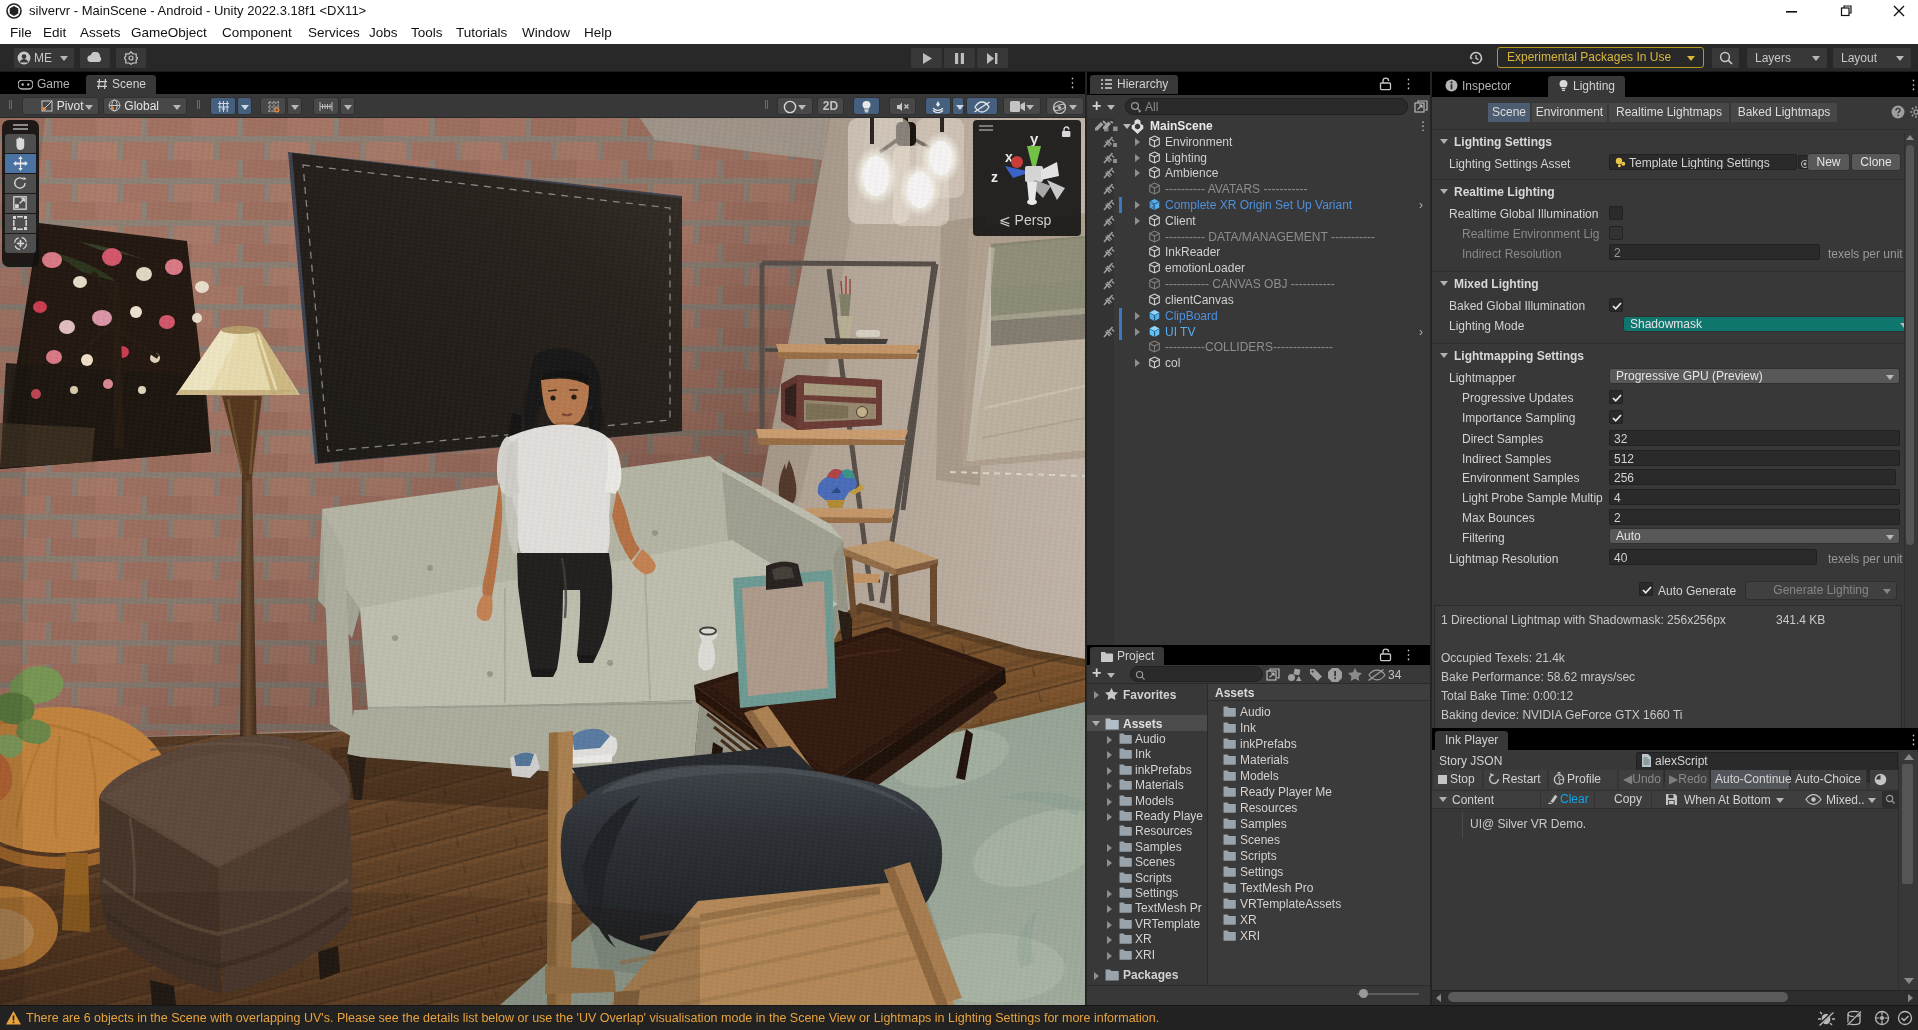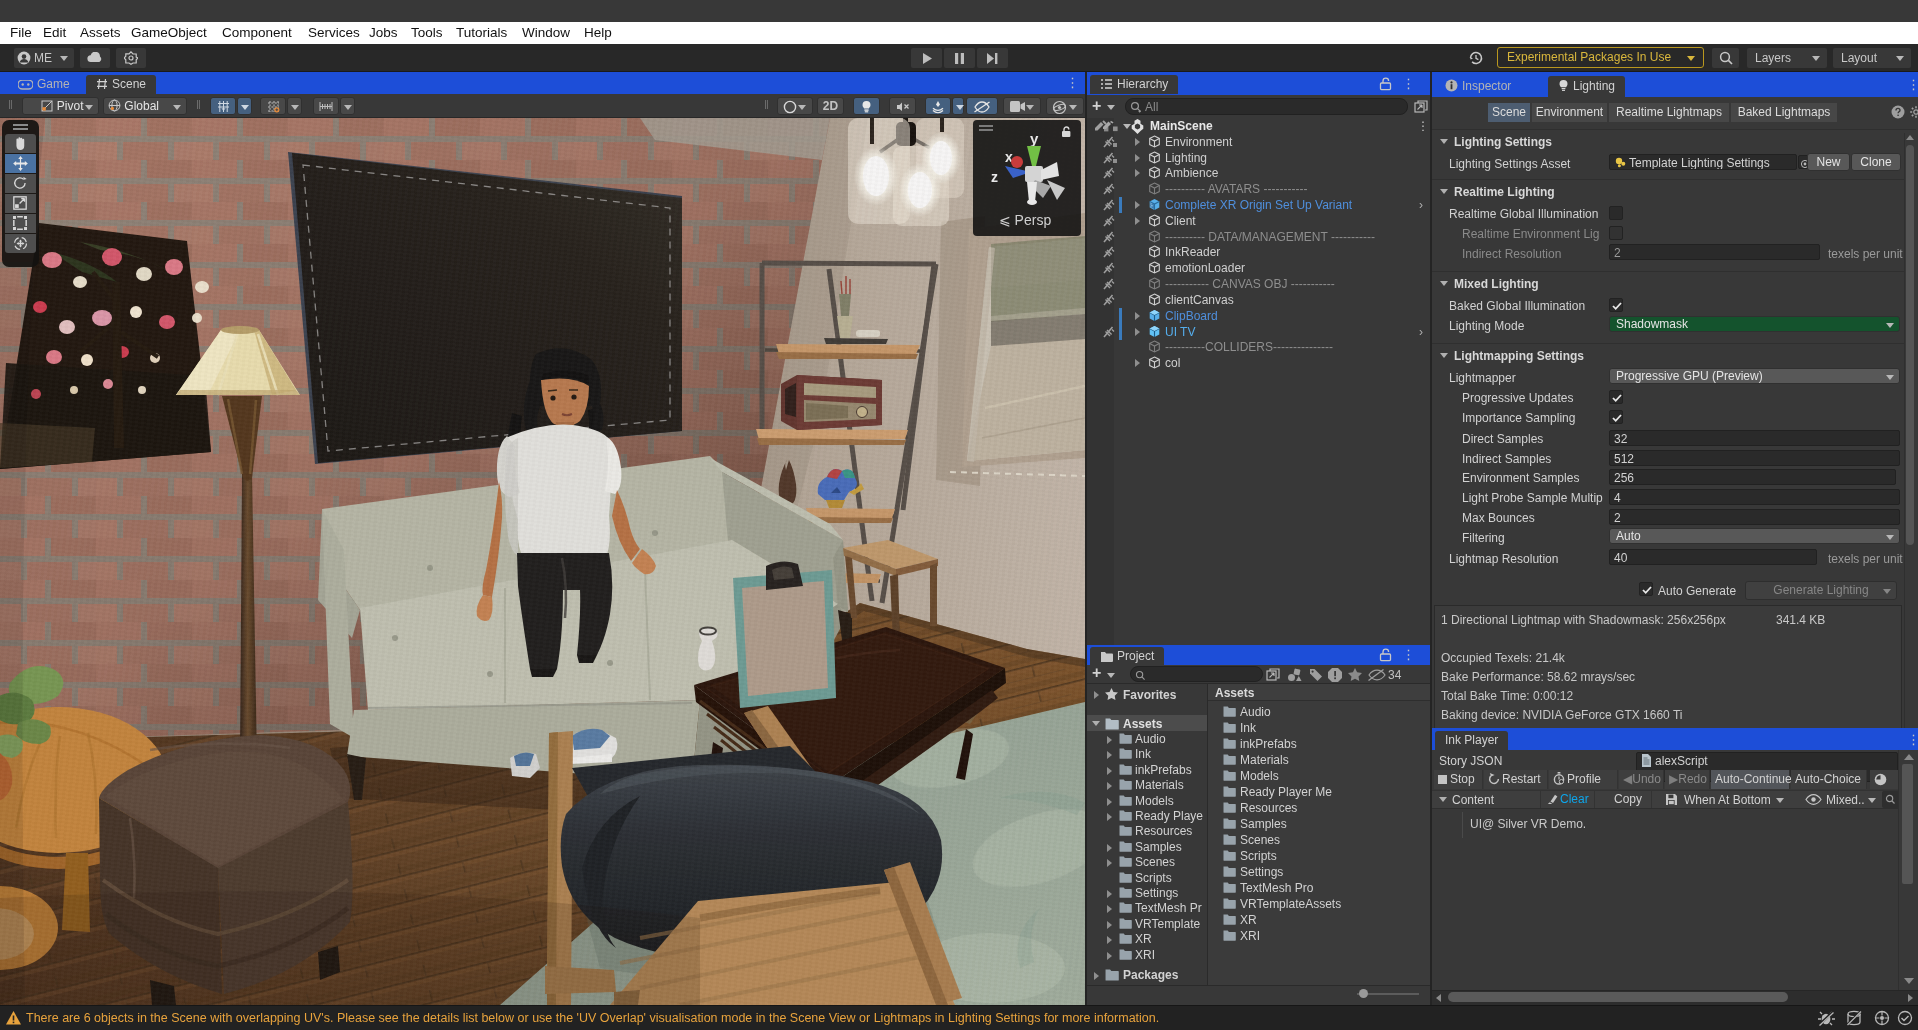--- a/index.html
+++ b/index.html
@@ -7,38 +7,55 @@
 .abs{position:absolute}
 #stage{position:relative;width:1918px;height:1030px;overflow:hidden}
 
 #titlebar{left:0;top:0;width:1918px;height:22px;background:#fff;color:#111;font-size:13px}
 #menubar{left:0;top:22px;width:1918px;height:22px;background:#fff;color:#111;font-size:13.5px}
 #menubar span{position:absolute;top:3px}
 
 #toolbar{left:0;top:44px;width:1918px;height:28px;background:#282828;border-bottom:1px solid #1a1a1a}
 .tbtn{position:absolute;top:4px;height:20px;background:#383838;border-radius:2px;color:#c8c8c8;font-size:12px;line-height:20px;text-align:center}
 
-.tabstrip{background:#1d4ed8}
+.tabstrip{background:#000000}
 .tab{position:absolute;top:3px;height:19px;background:#383838;border-radius:3px 3px 0 0;color:#d2d2d2;font-size:12px;line-height:19px;padding:0 10px;white-space:nowrap}
 .tab.off{background:transparent;color:#b4b4b4}
 .fld{position:absolute;background:#2a2a2a;border:1px solid #212121;border-radius:2px;color:#d2d2d2;font-size:12px;line-height:16px;padding:0 4px;white-space:nowrap;overflow:hidden}
 .btn{position:absolute;background:#585858;border:1px solid #303030;border-radius:3px;color:#e4e4e4;font-size:12px;text-align:center;white-space:nowrap}
 .lbl{position:absolute;color:#d2d2d2;font-size:12px;white-space:nowrap}
 .chk{position:absolute;width:14px;height:14px;background:#2a2a2a;border:1px solid #222;border-radius:2px}
 .carr{position:absolute;width:0;height:0;border-left:4px solid transparent;border-right:4px solid transparent;border-top:5px solid #b8b8b8}
 .tri{position:absolute;width:0;height:0;border-top:4px solid transparent;border-bottom:4px solid transparent;border-left:5px solid #8f8f8f}
 .trid{position:absolute;width:0;height:0;border-left:4px solid transparent;border-right:4px solid transparent;border-top:5px solid #b0b0b0}
 
 .sbtrack{position:absolute;background:#333333}
 .sbthumb{position:absolute;background:#555555;border-radius:4px}
 </style>
 </head>
 <body>
 <div id="stage">
 
+  <div class="abs" id="titlebar">
+    <svg class="abs" style="left:6px;top:3px" width="16" height="16" viewBox="0 0 16 16">
+        <circle cx="8" cy="8" r="7" fill="none" stroke="#222" stroke-width="1.6"></circle>
+        <path d="M8 3l4.3 2.5v5L8 13 3.7 10.5v-5z" fill="#222"></path>
+      </svg>
+    <span class="abs" style="left:29px;top:3px">silvervr - MainScene - Android - Unity 2022.3.18f1 &lt;DX11&gt;</span>
+    <svg class="abs" style="left:1786px;top:6px" width="12" height="12">
+        <rect x="0" y="5" width="11" height="1.6" fill="#111"></rect>
+      </svg>
+    <svg class="abs" style="left:1840px;top:5px" width="12" height="12">
+        <rect x="1.5" y="3" width="7.5" height="7.5" fill="none" stroke="#111" stroke-width="1.2"></rect>
+        <path d="M4 3V1h7v7h-2" fill="none" stroke="#111" stroke-width="1.2"></path>
+      </svg>
+    <svg class="abs" style="left:1893px;top:5px" width="12" height="12">
+        <path d="M1 1l10 10M11 1L1 11" stroke="#111" stroke-width="1.4"></path>
+      </svg>
+  </div>
 
   <div class="abs" id="menubar">
     <span style="left:10px">File</span>
       <span style="left:43px">Edit</span>
       <span style="left:80px">Assets</span>
       <span style="left:131px">GameObject</span>
       <span style="left:222px">Component</span>
       <span style="left:308px">Services</span>
       <span style="left:369px">Jobs</span>
       <span style="left:411px">Tools</span>
@@ -1084,21 +1101,21 @@
     <div class="fld" style="left:177px;top:147px;width:211px;height:16px"><span style="color:#9a9a9a">2</span></div>
     <div class="lbl" style="left:396px;top:150px;color:#9a9a9a;font-size:12px">texels per unit</div>
     <div class="abs" style="left:0;top:174px;width:484px;height:1px;background:#2f2f2f"></div>
       <div class="trid" style="left:8px;top:184px"></div>
       <div class="lbl" style="left:22px;top:180px;color:#d8d8d8;font-size:12px;font-weight:bold">Mixed Lighting</div>
     <div class="lbl" style="left:17px;top:202px;color:#d2d2d2;font-size:12px">Baked Global Illumination</div>
     <div class="chk" style="left:177px;top:201px;background:#2a2a2a"><svg width="12" height="12" viewBox="0 0 12 12" style="margin:1px">
           <path d="M2 6l2.7 2.8L10 3" fill="none" stroke="#e8e8e8" stroke-width="1.8"></path>
         </svg></div>
     <div class="lbl" style="left:17px;top:222px;color:#d2d2d2;font-size:12px">Lighting Mode</div>
-    <div class="abs" style="left:177px;top:219px;width:291px;height:16px;background:#14532d;border:1px solid #303030;border-radius:3px;color:#e4e4e4;font-size:12px;line-height:14px;padding:0 6px">Shadowmask<span class="carr" style="right:5px;top:6px"></span></div>
+    <div class="abs" style="left:191px;top:219px;width:291px;height:16px;background:#0f766e;border:1px solid #303030;border-radius:3px;color:#e4e4e4;font-size:12px;line-height:14px;padding:0 6px">Shadowmask<span class="carr" style="right:5px;top:6px"></span></div>
     <div class="abs" style="left:0;top:246px;width:484px;height:1px;background:#2f2f2f"></div>
       <div class="trid" style="left:8px;top:256px"></div>
       <div class="lbl" style="left:22px;top:252px;color:#d8d8d8;font-size:12px;font-weight:bold">Lightmapping Settings</div>
     <div class="lbl" style="left:17px;top:274px;color:#d2d2d2;font-size:12px">Lightmapper</div>
     <div class="abs" style="left:177px;top:271px;width:291px;height:16px;background:#585858;border:1px solid #303030;border-radius:3px;color:#e4e4e4;font-size:12px;line-height:14px;padding:0 6px">Progressive GPU (Preview)<span class="carr" style="right:5px;top:6px"></span></div>
     <div class="lbl" style="left:30px;top:294px;color:#d2d2d2;font-size:12px">Progressive Updates</div>
     <div class="chk" style="left:177px;top:293px;background:#2a2a2a"><svg width="12" height="12" viewBox="0 0 12 12" style="margin:1px">
           <path d="M2 6l2.7 2.8L10 3" fill="none" stroke="#e8e8e8" stroke-width="1.8"></path>
         </svg></div>
     <div class="lbl" style="left:30px;top:314px;color:#d2d2d2;font-size:12px">Importance Sampling</div>

